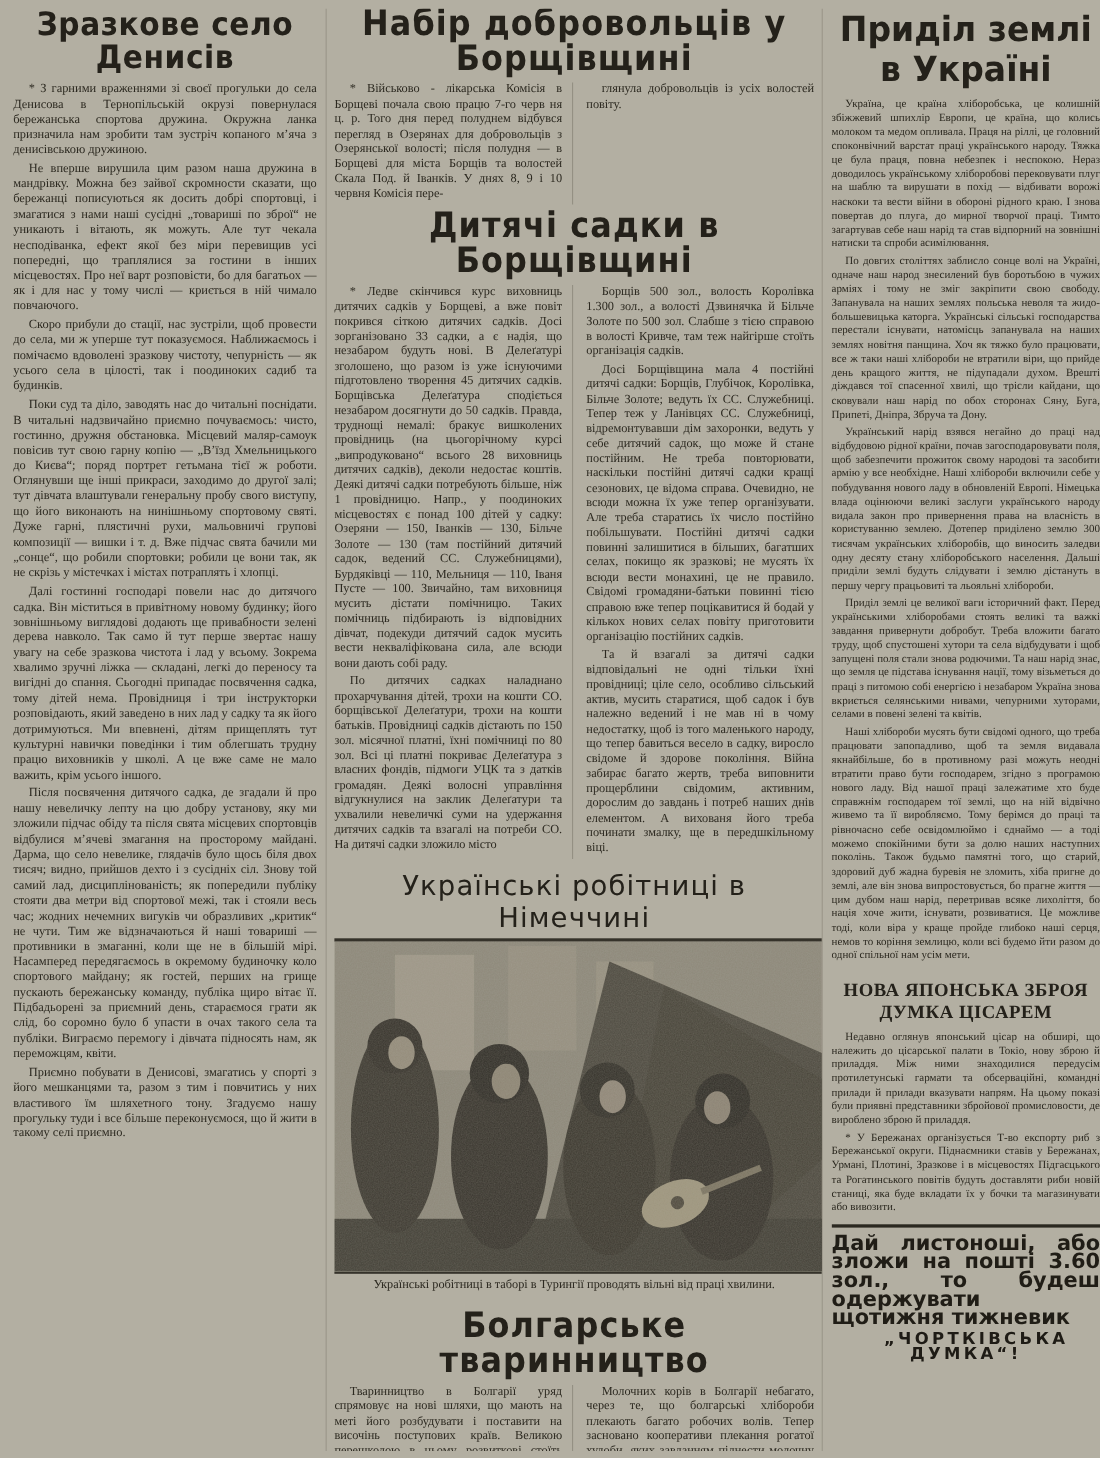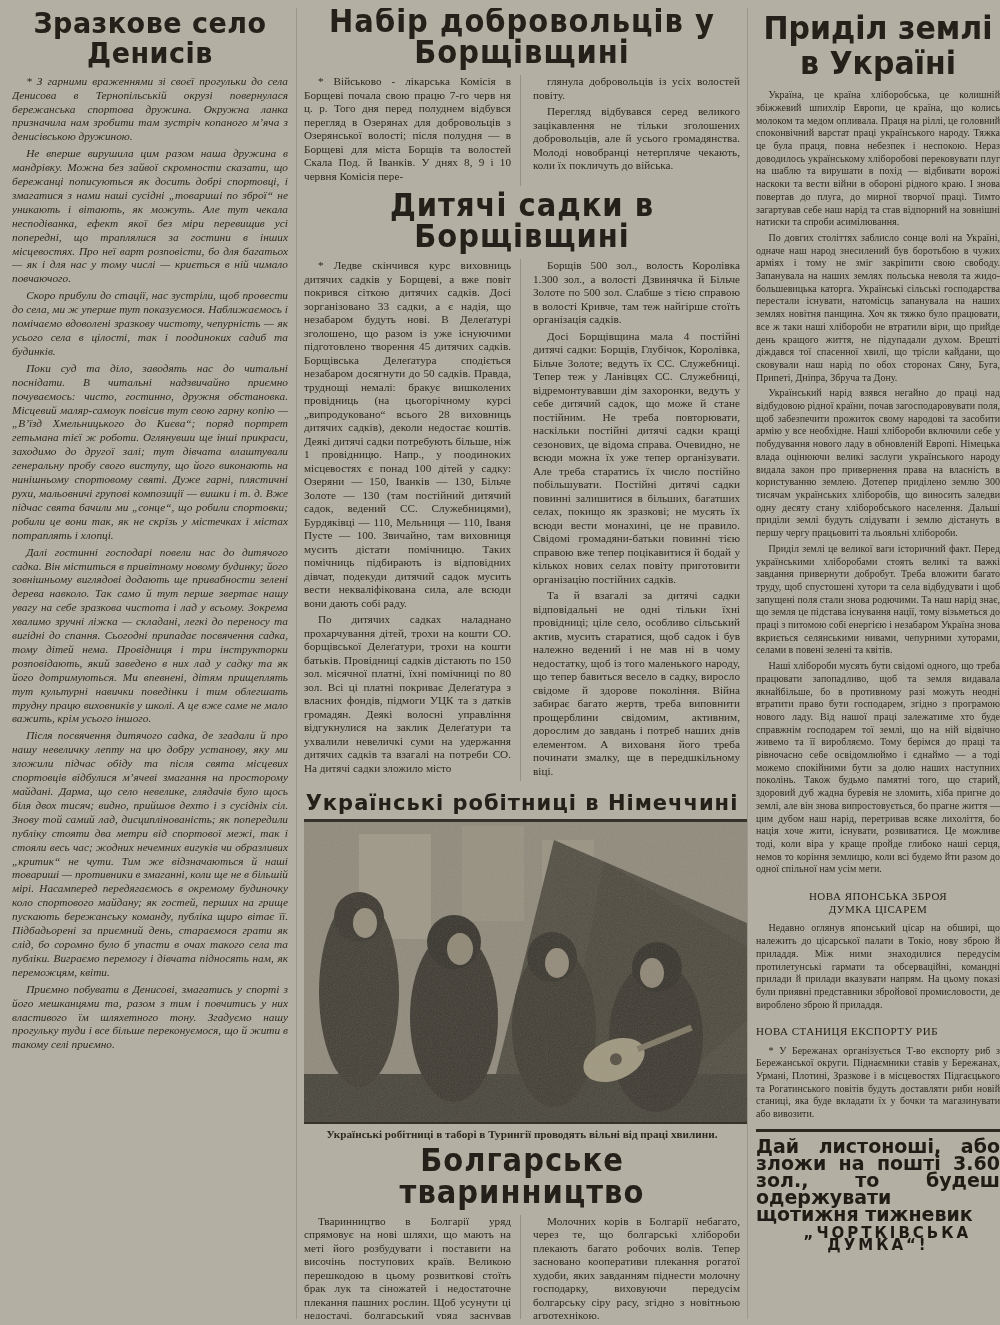--- a/index.html
+++ b/index.html
@@ -19,32 +19,32 @@
     display:grid;
     grid-template-columns:276px 452px 244px;
     column-gap:8px;
   }
   .col{overflow:hidden;position:relative;}
   .col-mid{border-left:1px solid rgba(70,64,52,.22);border-right:1px solid rgba(70,64,52,.22);padding:0 7px;}
   h1,h2,h3{font-family:"DejaVu Sans", sans-serif;color:#24211a;margin:0;text-align:center;}
   .head-xl{font-size:27px;font-weight:bold;letter-spacing:.5px;line-height:1.05;margin:2px 0 8px 0;transform:scaleY(1.08);}
   .head-mid{font-size:29px;font-weight:bold;letter-spacing:1px;line-height:1.0;margin:0 0 9px 0;transform:scaleY(1.1);}
   .head-right{font-size:30px;font-weight:bold;line-height:1.12;margin:4px 0 10px 0;transform:scaleY(1.05);}
-  .head-photo{font-size:21px;font-weight:bold;letter-spacing:1px;margin:10px 0 4px 0;}
-  .head-small{font-family:"Liberation Serif", serif;font-size:11px;font-weight:normal;letter-spacing:.5px;line-height:1.2;margin:14px 0 6px 0;}
+  .head-photo{font-size:25px;font-weight:normal;letter-spacing:1px;margin:10px 0 4px 0;}
+  .head-small{font-family:"Liberation Serif", serif;font-size:17px;font-weight:bold;letter-spacing:.5px;line-height:1.2;margin:14px 0 6px 0;}
   p{margin:0 0 3px 0;text-indent:1.25em;text-align:justify;}
-  .body-l p{font-size:11.3px;line-height:13.9px;font-style:italic;}
+  .body-l p{font-size:11.3px;line-height:13.9px;}
   .body-m p{font-size:11.2px;line-height:13.5px;}
   .body-r p{font-size:10px;line-height:12.7px;}
   .twocol{display:flex;gap:1px;}
   .subcol{flex:1 1 0;min-width:0;}
   .subcol + .subcol{border-left:1px solid rgba(70,64,52,.28);padding-left:12px;margin-left:8px;}
   .photo-wrap{margin:2px 0 0 0;}
   .photo{display:block;width:452px;height:300px;border-top:3px solid #35322a;border-bottom:2px solid #35322a;}
-  .caption{font-size:10.5px;font-weight:bold;text-align:center;margin:4px 0 6px 0;text-indent:0;}
+  .caption{font-size:10.5px;font-weight:normal;text-align:center;margin:4px 0 16px 0;text-indent:0;}
   .rule{height:3px;background:#2b2820;margin:8px 0 6px 0;}
   .sub-ad{font-family:"DejaVu Sans", sans-serif;font-weight:bold;}
   .sub-ad .ad-text{font-size:19px;line-height:17px;text-indent:0;margin:2px 0 2px 0;color:#201d16;}
   .sub-ad .ad-name{font-size:15px;letter-spacing:3px;text-align:center;margin:4px 0 2px 0;color:#1e1b15;}
 </style>
 </head>
 <body>
 
 <div class="page">
 
@@ -63,21 +63,20 @@
 
   <div class="col col-mid body-m">
 
     <h2 class="head-mid">Набір добровольців у Борщівщині</h2>
     <div class="twocol">
       <div class="subcol">
         <p>* Військово - лікарська Комісія в Борщеві почала свою працю 7-го черв ня ц. р. Того дня перед полуднем відбувся перегляд в Озерянах для добровольців з Озерянської волості; після полудня — в Борщеві для міста Борщів та волостей Скала Под. й Іванків. У днях 8, 9 і 10 червня Комісія пере-</p>
       </div>
       <div class="subcol">
         <p>глянула добровольців із усіх волостей повіту.</p>
-        <p>Перегляд відбувався серед великого зацікавлення не тільки зголошених добровольців, але й усього громадянства. Молоді новобранці нетерпляче чекають, коли їх покличуть до війська.</p>
       </div>
     </div>
 
     <h2 class="head-mid" style="margin-top:6px;">Дитячі садки в Борщівщині</h2>
     <div class="twocol">
       <div class="subcol">
         <p>* Ледве скінчився курс виховниць дитячих садків у Борщеві, а вже повіт покрився сіткою дитячих садків. Досі зорганізовано 33 садки, а є надія, що незабаром будуть нові. В Делеґатурі зголошено, що разом із уже існуючими підготовлено творення 45 дитячих садків. Борщівська Делеґатура сподіється незабаром досягнути до 50 садків. Правда, труднощі немалі: бракує вишколених провідниць (на цьогорічному курсі „випродуковано“ всього 28 виховниць дитячих садків), деколи недостає коштів. Деякі дитячі садки потребують більше, ніж 1 провідницю. Напр., у поодиноких місцевостях є понад 100 дітей у садку: Озеряни — 150, Іванків — 130, Більче Золоте — 130 (там постійний дитячий садок, ведений СС. Служебницями), Бурдяківці — 110, Мельниця — 110, Іваня Пусте — 100. Звичайно, там виховниця мусить дістати помічницю. Таких помічниць підбирають із відповідних дівчат, подекуди дитячий садок мусить вести некваліфікована сила, але всюди вони дають собі раду.</p>
         <p>По дитячих садках наладнано прохарчування дітей, трохи на кошти СО. борщівської Делеґатури, трохи на кошти батьків. Провідниці садків дістають по 150 зол. місячної платні, їхні помічниці по 80 зол. Всі ці платні покриває Делеґатура з власних фондів, підмоги УЦК та з датків громадян. Деякі волосні управління відгукнулися на заклик Делеґатури та ухвалили невеличкі суми на удержання дитячих садків та взагалі на потреби СО. На дитячі садки зложило місто</p>
       </div>
       <div class="subcol">
@@ -153,21 +152,20 @@
     </div>
 
     <h3 class="head-small">
       <span>НОВА ЯПОНСЬКА ЗБРОЯ</span><br>
       <span>ДУМКА ЦІСАРЕМ</span>
     </h3>
     <div>
       <p>Недавно оглянув японський цісар на обширі, що належить до цісарської палати в Токіо, нову зброю й приладдя. Між ними знаходилися передусім протилетунські гармати та обсерваційні, командні прилади й прилади вказувати напрям. На цьому показі були приявні представники збройової промисловости, де вироблено зброю й приладдя.</p>
     </div>
 
-    <h3 class="head-small" style="text-align:left;">НОВА СТАНИЦЯ ЕКСПОРТУ РИБ</h3>
     <div>
       <p>* У Бережанах організується Т-во експорту риб з Бережанської округи. Піднаємники ставів у Бережанах, Урмані, Плотині, Зразкове і в місцевостях Підгаєцького та Рогатинського повітів будуть доставляти риби новій станиці, яка буде вкладати їх у бочки та магазинувати або вивозити.</p>
     </div>
 
     <div class="rule"></div>
 
     <div class="sub-ad">
       <p class="ad-text">Дай листоноші, або зложи на пошті 3.60 зол., то будеш одержувати щотижня тижневик</p>
       <p class="ad-name">„ЧОРТКІВСЬКА ДУМКА“!</p>
     </div>

